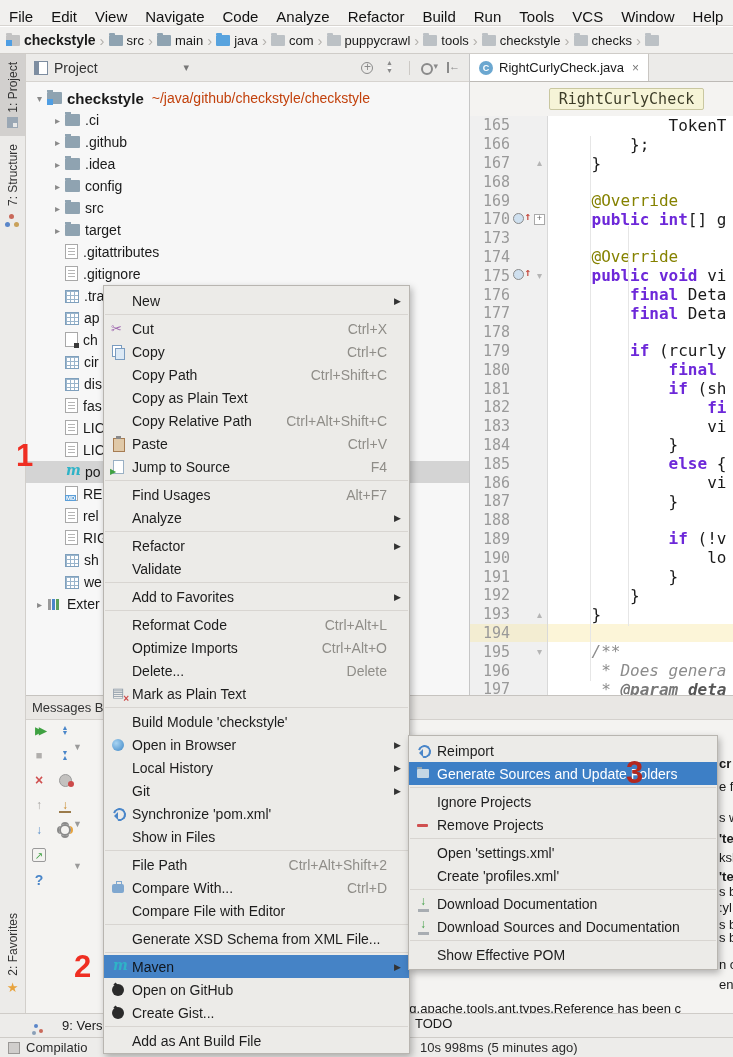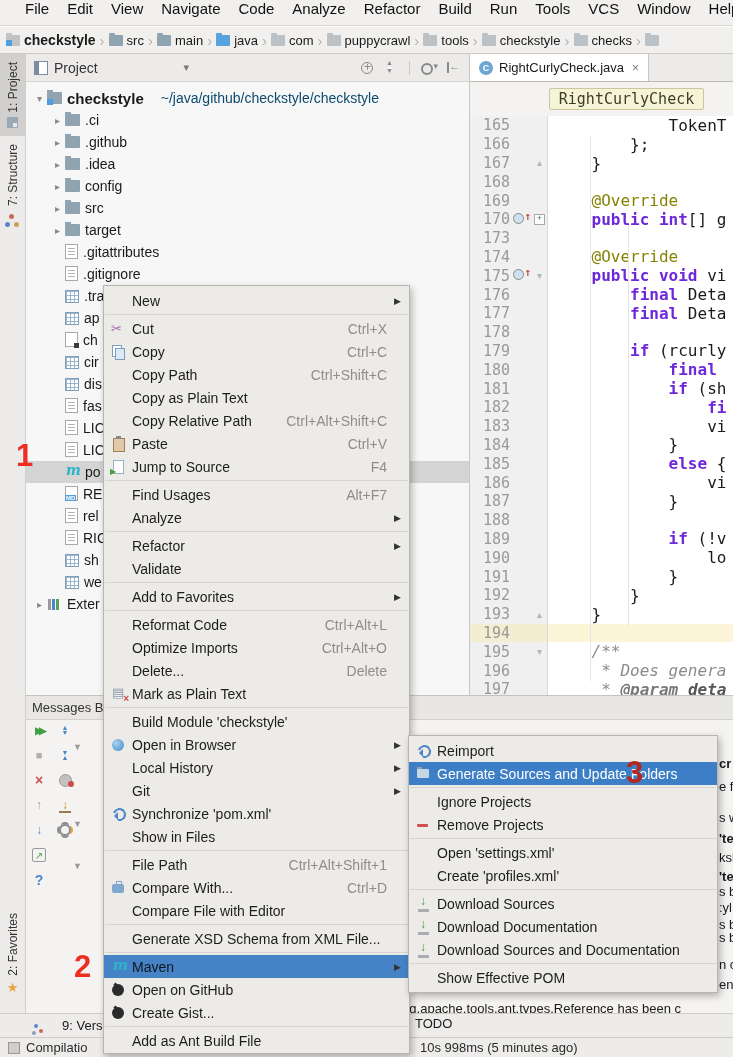--- a/index.html
+++ b/index.html
@@ -1,20 +1,20 @@
 <!DOCTYPE html>
 <html><head>
 <meta charset="utf-8">
 <style>
   html,body{margin:0;padding:0;background:#888}
   #app{position:relative;width:733px;height:1057px;background:#fff;overflow:hidden;
        font-family:"Liberation Sans",sans-serif;color:#1a1a1a}
   
   .menubar{position:absolute;left:0;top:0;width:733px;height:26px;background:#f1f0ee;
-           border-bottom:1px solid #d7d4d0;display:flex;align-items:flex-start;padding-left:16px;box-sizing:border-box}
+           border-bottom:1px solid #d7d4d0;display:flex;align-items:flex-end;padding-left:0;box-sizing:border-box}
   .mb-item{font-size:15px;padding:0 9px;color:#111}
   
   .navbar{position:absolute;left:0;top:27px;width:733px;height:27px;background:#f1f0ee;
           border-bottom:1px solid #cfccc8;display:flex;align-items:center;padding-left:6px;box-sizing:border-box;white-space:nowrap;overflow:hidden}
   .crumb{display:inline-flex;align-items:center;gap:4px;font-size:13px}
   .crumb-label.bold{font-weight:bold;font-size:14px}
   .crumb-sep{color:#b3b0ac;font-size:15px;margin:0 4px}
   .ci{display:inline-block;width:14px;height:11px;border-radius:1px;position:relative;flex:none}
   .ci::before{content:"";position:absolute;left:0;top:-2px;width:6px;height:2px;border-radius:1px 1px 0 0;background:inherit}
   .folder-icon{background:#8fa3b1}.folder-icon::before{background:#8fa3b1}
@@ -70,21 +70,21 @@
       background-size:4px 4px}
   .ti-file-special{width:11px;background:#fff;border:1px solid #a8a8a8;height:13px;margin-top:-2px}
   .ti-file-special::after{content:"";position:absolute;right:-2px;bottom:-2px;width:5px;height:5px;background:#3a3a3a}
   .ti-maven::before{content:"m";font:italic bold 14px "DejaVu Serif",serif;color:#2fb3c7;position:absolute;left:1px;top:-4px}
   .ti-md{width:11px;background:#fff;border:1px solid #a8a8a8;height:13px;margin-top:-2px}
   .ti-md::after{content:"MD";position:absolute;left:-1px;bottom:-1px;background:#5c9fd8;color:#fff;font-size:6px;padding:0 1px;font-weight:bold}
   .ti-external{background:none}
   .ti-external::before{content:"";position:absolute;left:1px;top:1px;width:3px;height:11px;background:#9a9a9a;
       box-shadow:4px 0 0 #4a86c9,8px 0 0 #5aa05a}
   .tlabel.bold{font-weight:bold;font-size:15px}
-  .tpath{color:#0c4a6e;margin-left:17px}
+  .tpath{color:#c2410c;margin-left:8px}
   
   .editor{position:absolute;left:470px;top:54px;width:263px;height:641px;background:#fff}
   .tabbar{height:27px;background:#ecebe9;border-bottom:1px solid #bdbab6;display:flex}
   .tab{background:#fff;border-right:1px solid #c9c6c2;display:flex;align-items:center;padding:0 9px;font-size:13px;gap:6px}
   .classicon{width:14px;height:14px;border-radius:50%;background:#6ba7d0;color:#fff;font-size:9px;font-weight:bold;
              display:flex;align-items:center;justify-content:center}
   .tabclose{color:#777;font-size:12px;margin-left:2px}
   .chiprow{height:34px;background:#f4f3f1;display:flex;align-items:center;justify-content:center}
   .chip{margin-left:50px;background:#f6f4d7;border:1px solid #c9c7a0;border-radius:2px;
         font-family:"DejaVu Sans Mono",monospace;font-size:15px;color:#3d3d28;padding:1px 9px}
@@ -836,21 +836,21 @@
         <span class="mi-icon ic "></span>
         <span class="mi-label">Show in Files</span>
         <span class="mi-spring"></span>
         <span class="mi-arrow"></span>
       </div>
       <div class="msep"></div>
       <div class="mi">
         <span class="mi-icon ic "></span>
         <span class="mi-label">File Path</span>
         <span class="mi-spring"></span>
-        <span class="mi-shortcut">Ctrl+Alt+Shift+1</span>
+        <span class="mi-shortcut">Ctrl+Alt+Shift+2</span>
         <span class="mi-arrow"></span>
       </div>
       <div class="mi">
         <span class="mi-icon ic ic-compare-icon"></span>
         <span class="mi-label">Compare With...</span>
         <span class="mi-spring"></span>
         <span class="mi-shortcut">Ctrl+D</span>
         <span class="mi-arrow"></span>
       </div>
       <div class="mi">
@@ -926,26 +926,20 @@
         <span class="mi-spring"></span>
         <span class="mi-arrow"></span>
       </div>
       <div class="mi">
         <span class="mi-icon ic "></span>
         <span class="mi-label">Create 'profiles.xml'</span>
         <span class="mi-spring"></span>
         <span class="mi-arrow"></span>
       </div>
       <div class="msep"></div>
-      <div class="mi">
-        <span class="mi-icon ic ic-download-icon"></span>
-        <span class="mi-label">Download Sources</span>
-        <span class="mi-spring"></span>
-        <span class="mi-arrow"></span>
-      </div>
       <div class="mi">
         <span class="mi-icon ic ic-download-icon"></span>
         <span class="mi-label">Download Documentation</span>
         <span class="mi-spring"></span>
         <span class="mi-arrow"></span>
       </div>
       <div class="mi">
         <span class="mi-icon ic ic-download-icon"></span>
         <span class="mi-label">Download Sources and Documentation</span>
         <span class="mi-spring"></span>

